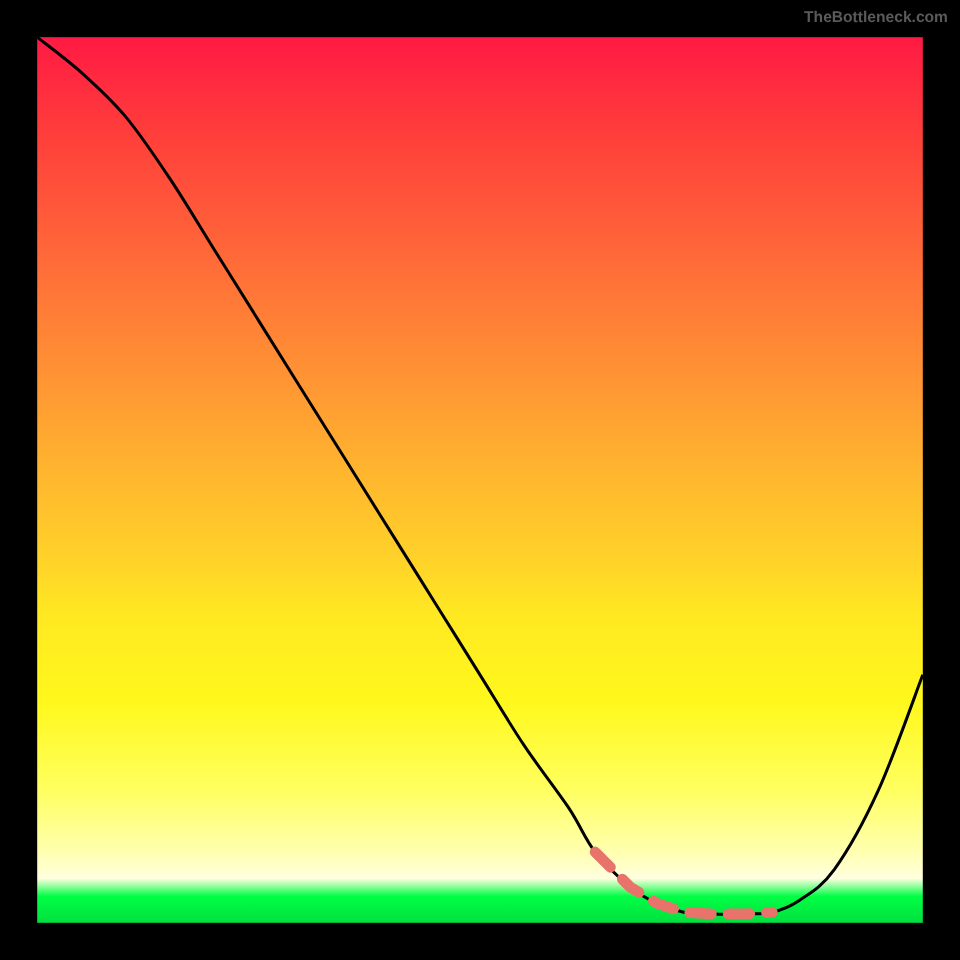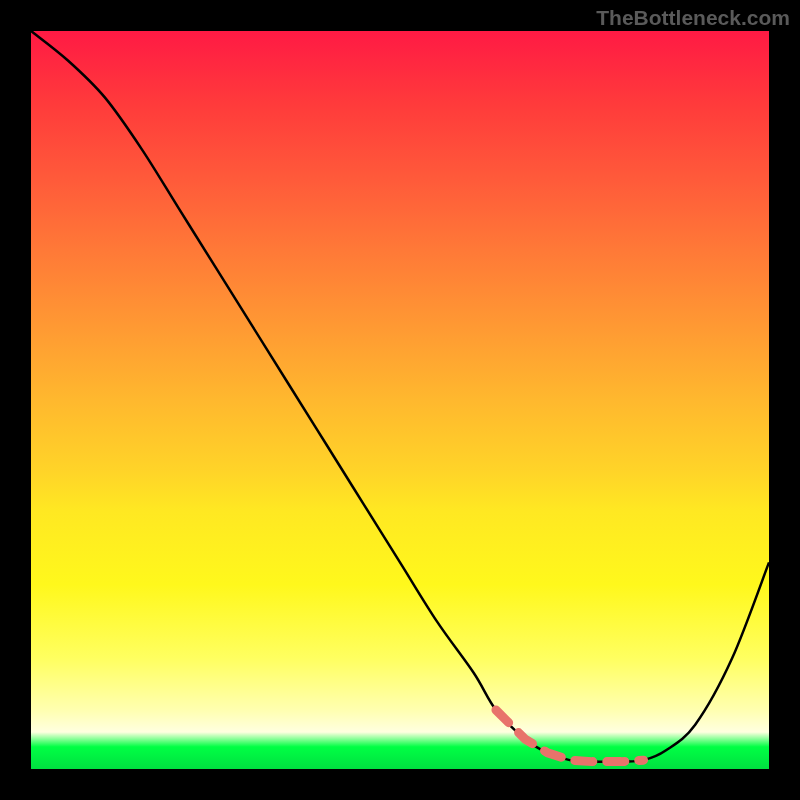--- a/index.html
+++ b/index.html
@@ -9,21 +9,21 @@
     height: 800px;
     background: #000;
     position: relative;
     font-family: Arial, sans-serif;
   }
   .watermark {
     position: absolute;
     top: 6px;
     right: 10px;
     color: #5a5a5a;
-    font-size: 21px;
+    font-size: 13px;
     font-weight: bold;
     z-index: 10;
   }
   .plot-area {
     position: absolute;
     left: 31px;
     top: 31px;
     width: 738px;
     height: 738px;
     background: linear-gradient(to bottom,

